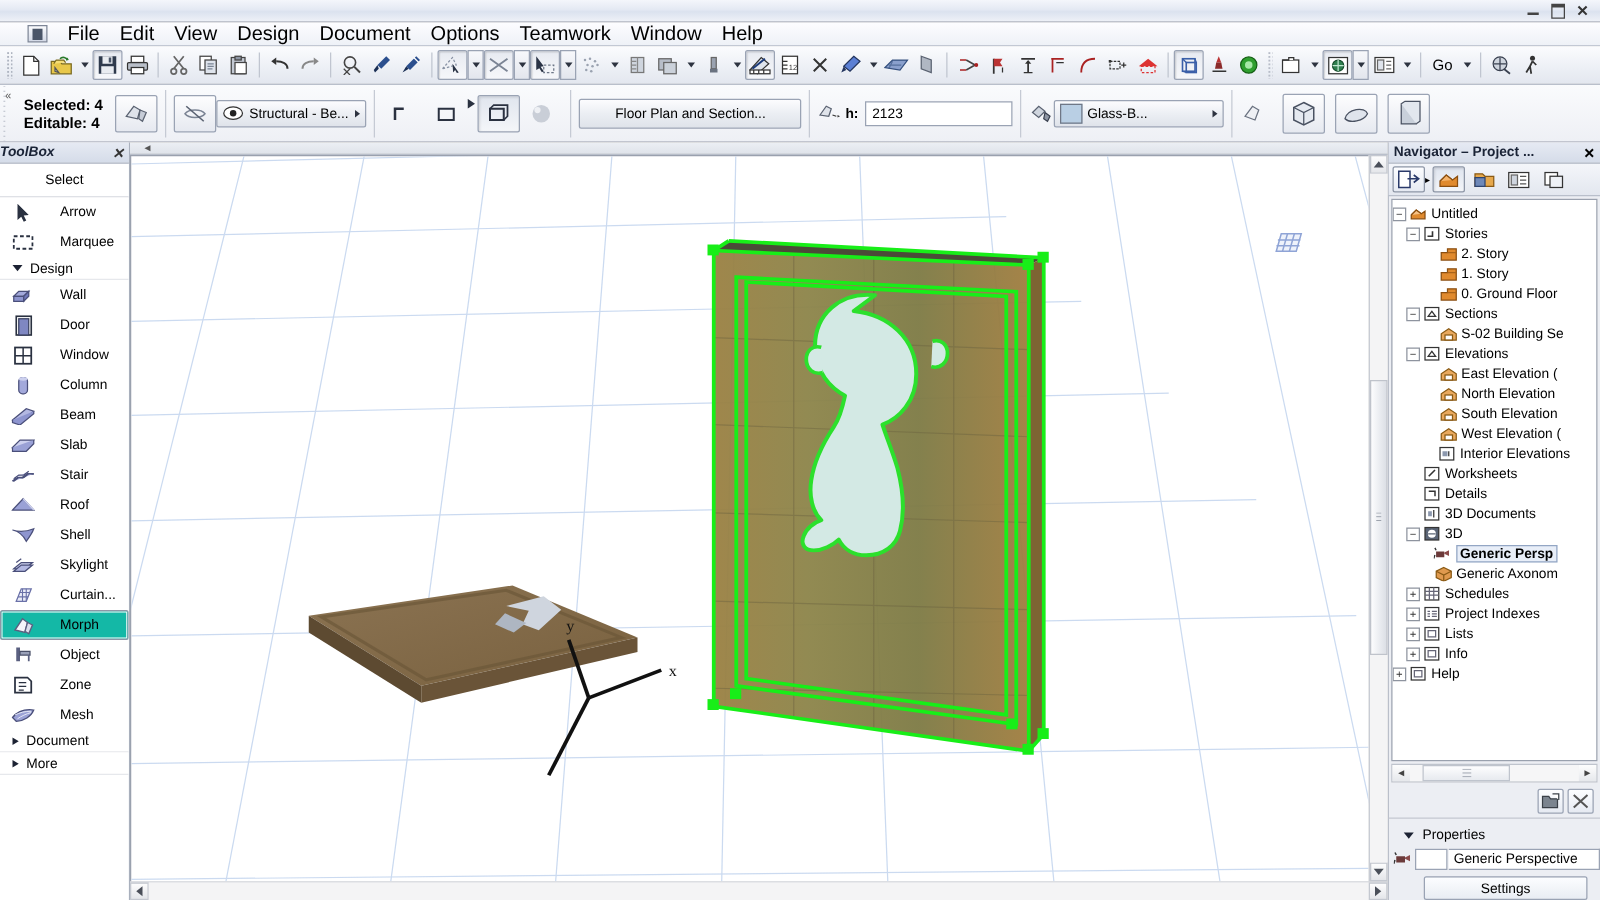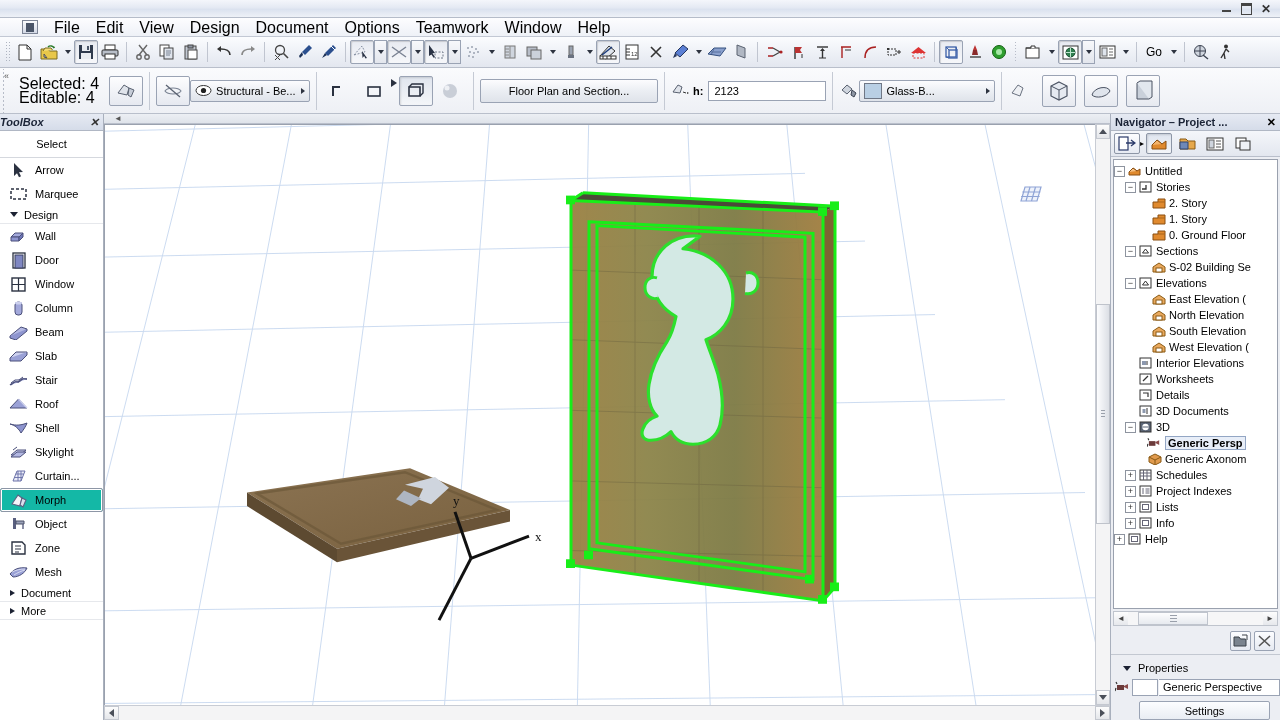--- a/index.html
+++ b/index.html
@@ -80,21 +80,21 @@
     height: 46px; flex:0 0 46px;
     background: linear-gradient(to bottom,#fafbfd,#eef0f5);
     border-bottom:1px solid #b9bfcb;
     display:flex; align-items:center; position:relative;
     padding-left:2px;
   }
   .ib-collapse { width:9px; height:44px; display:flex;align-items:flex-start;justify-content:center;
     padding-top:2px; font-size:9px; color:#555;
     background-image: radial-gradient(#b7bcc8 32%, transparent 33%); background-size:3px 4px;
     background-position: 0 14px; background-repeat: repeat-y; }
-  .ib-sel { padding:0 10px 0 8px; line-height:14px; font-size:16px; color:#000; white-space:nowrap;}
+  .ib-sel { padding:0 10px 0 8px; line-height:14px; font-size:12px; color:#000; white-space:nowrap;font-weight:bold;}
   .ib-sep { width:1px; height:38px; background:#c5cad4; margin:0 6px; }
   .ib-btn {
     width:34px; height:30px; border:1px solid #9aa3b4; border-radius:2px;
     background: linear-gradient(to bottom,#fdfdfe,#e6e9f0);
     display:flex; align-items:center; justify-content:center;
   }
   .ib-btn.sel { background: linear-gradient(to bottom,#e0e5ee,#f4f6f9); box-shadow: inset 1px 1px 2px rgba(0,0,0,.12);}
   .ib-combo {
     height:22px; min-width:120px; border:1px solid #9aa3b4; border-radius:2px;
     background: linear-gradient(to bottom,#fcfcfe 0%,#eceff4 50%,#dfe3ea 100%);
@@ -136,21 +136,21 @@
   }
   .tbx-sub {
     height:18px; display:flex; align-items:center; gap:6px; padding-left:10px;
     font-size:11px; border-bottom:1px solid #e6e8ec; background:#fff;
   }
   .tbx-sub .tri { border-left:5px solid #1c2233; border-top:3.5px solid transparent;
     border-bottom:3.5px solid transparent; }
   .tbx-sub .tri.down { border-left:4px solid transparent; border-right:4px solid transparent;
     border-top:5px solid #1c2233; border-bottom:none; }
   .tbx-item {
-    height:24px; display:flex; align-items:center; gap:7px; padding-left:8px;
+    height:24px; display:flex; align-items:center; gap:20px; padding-left:8px;
     font-size:11px; color:#000; background:#fff; border:1px solid transparent;
   }
   .tbx-item.active { background:#14b8a6; border:1px solid #8d96a6; border-radius:2px;
      box-shadow: inset 0 0 0 1px #fff; }
   .tbx-icon { width:19px; height:19px; flex:0 0 19px; display:flex;align-items:center;justify-content:center;}
 
   
   .viewwrap { flex:1 1 auto; position:relative; display:flex; flex-direction:column; min-width:0;
     background:#d6d3ce; }
   .vp-topbar { height:10px; background:linear-gradient(to bottom,#eceff4,#dfe3ea);
@@ -1152,21 +1152,21 @@
         <div class="tr" style="padding-left:37px">
           <span class="ico">
             <svg width="14" height="11" viewBox="0 0 14 11">
                 <path d="M7 1l6 4v5H1V5z" fill="#e9a95e" stroke="#8a5a14"></path>
                 <rect x="4" y="6" width="6" height="4" fill="#fff" stroke="#8a5a14"></rect>
               </svg>
           </span>
           <span class="lbl">West Elevation (</span>
         </div>
 
-        <div class="tr" style="padding-left:24px">
+        <div class="tr" style="padding-left:36px">
           <span class="ico">
             <svg width="13" height="12" viewBox="0 0 13 12">
                 <rect x="1" y="1" width="11" height="10" fill="#fff" stroke="#333"></rect>
                 <rect x="3" y="4" width="4" height="4" fill="#8c98ae"></rect>
                 <path d="M8 4v4" stroke="#333"></path>
               </svg>
           </span>
           <span class="lbl">Interior Elevations</span>
         </div>
         <div class="tr" style="padding-left:24px">

